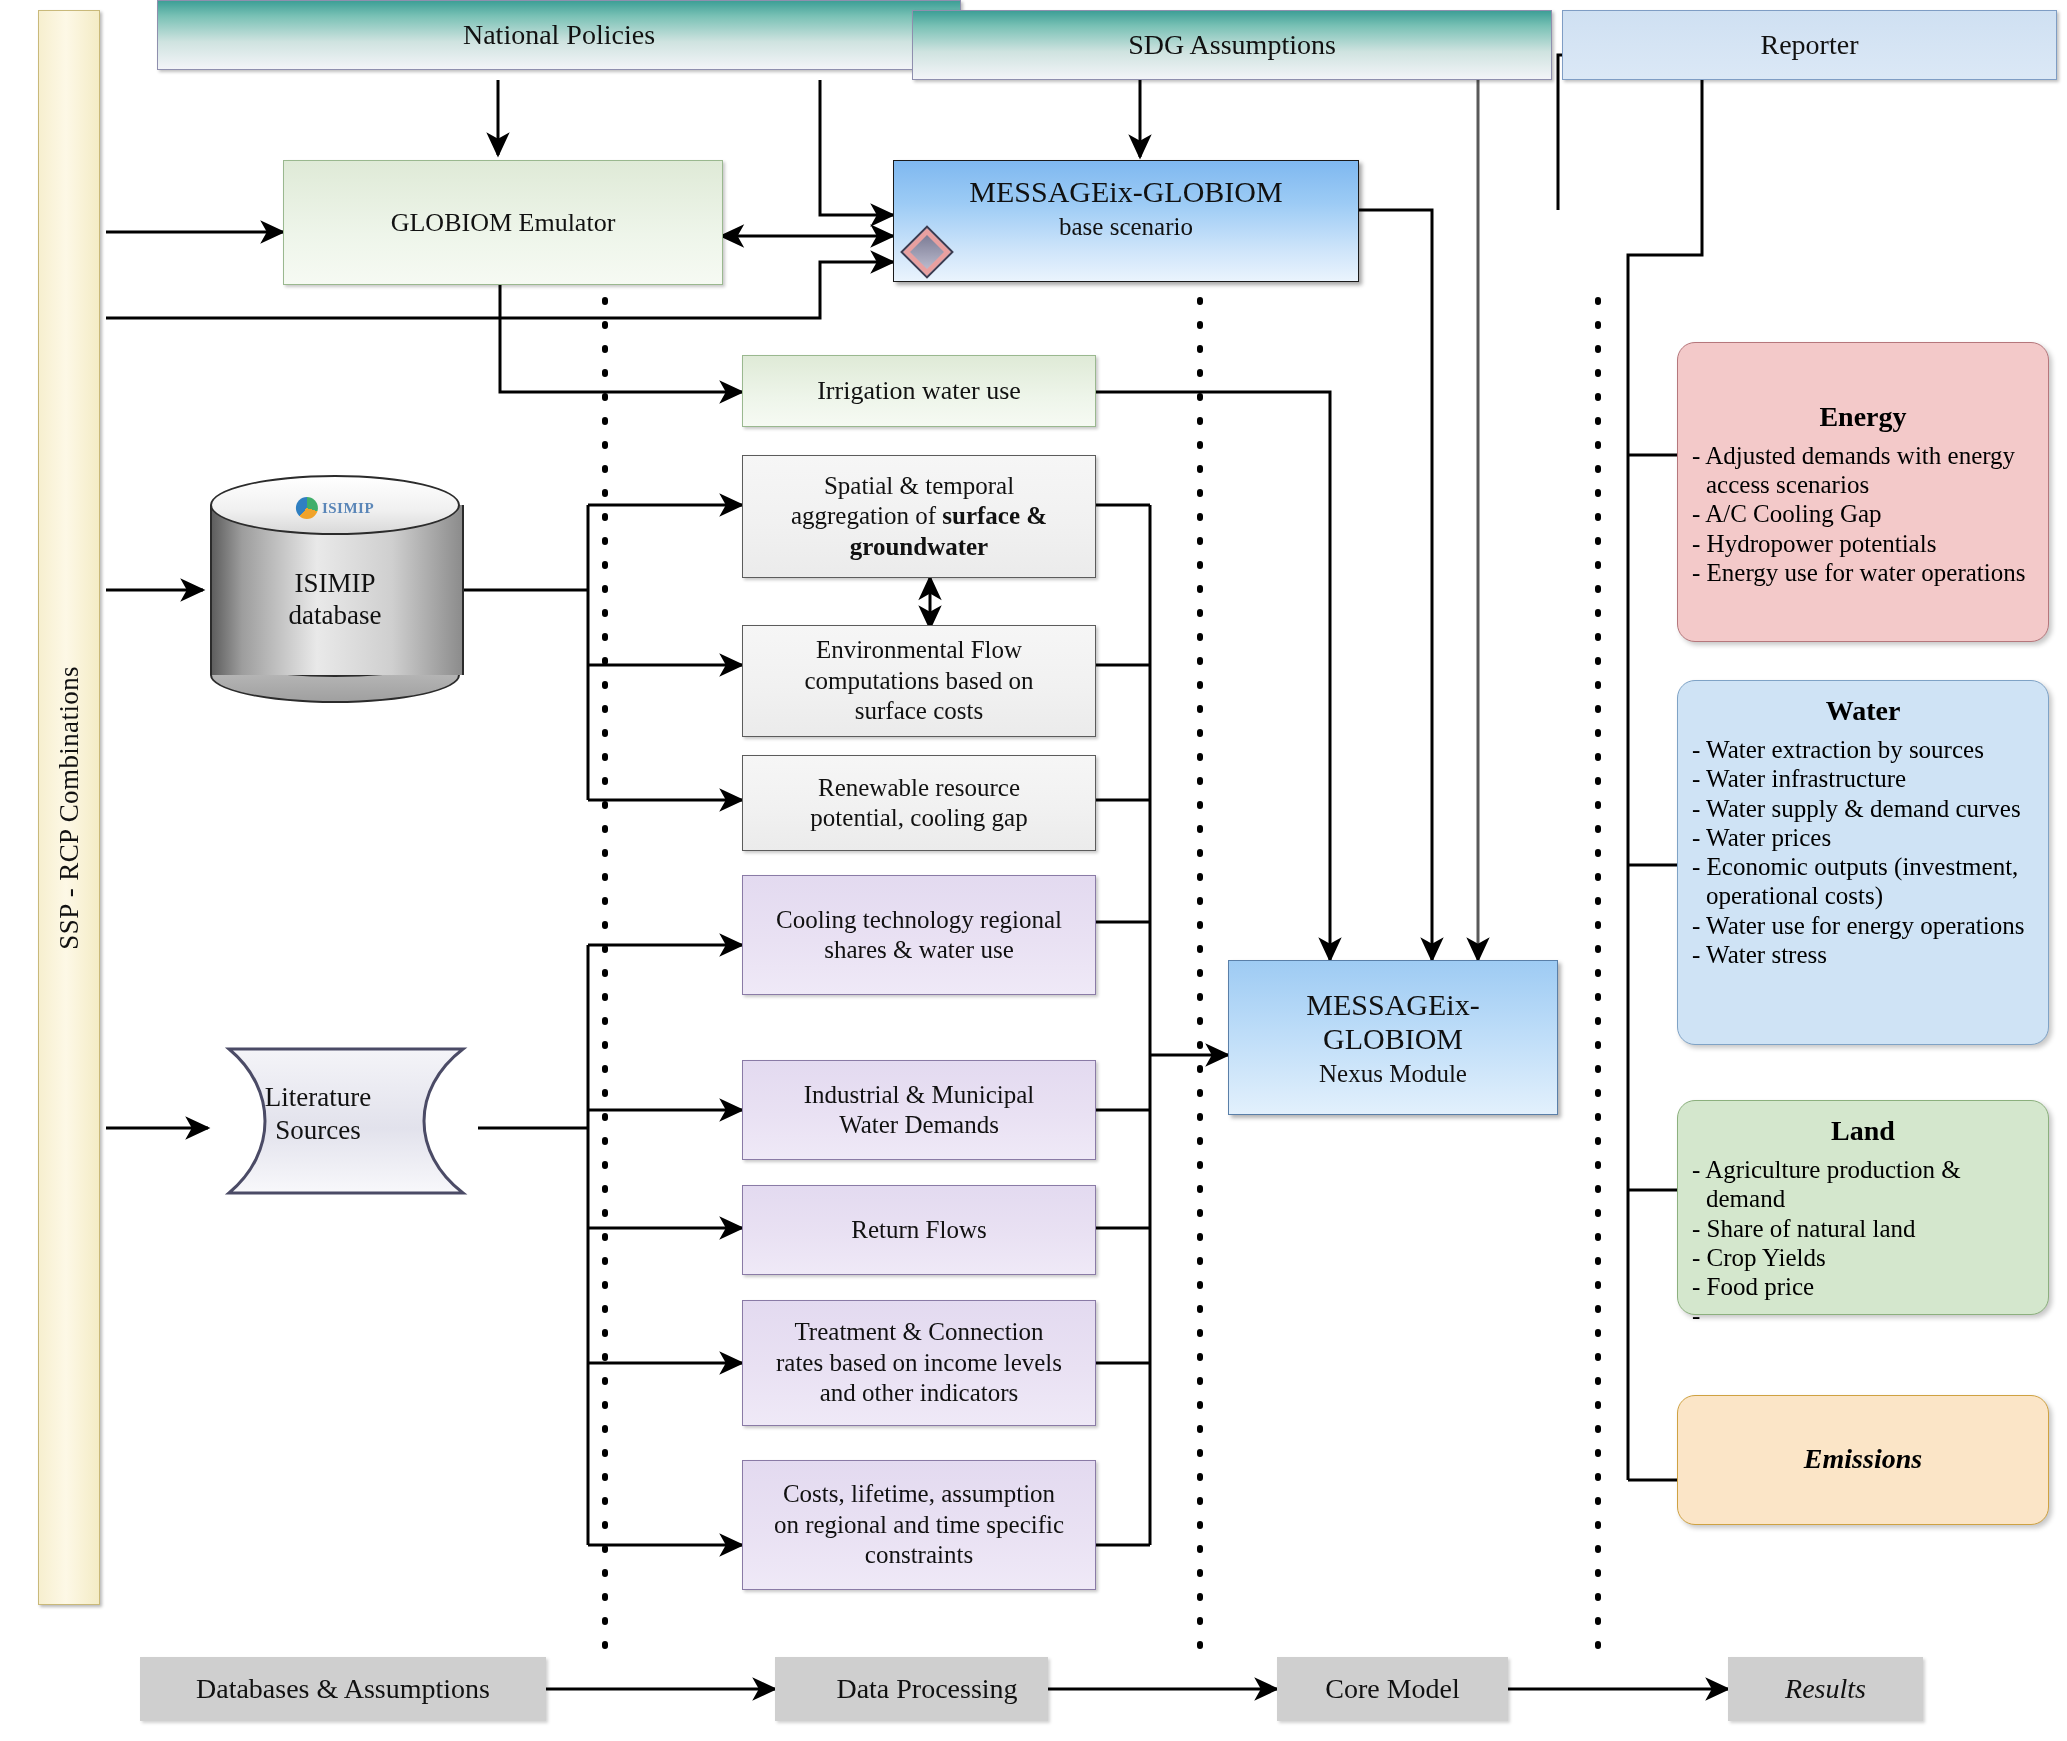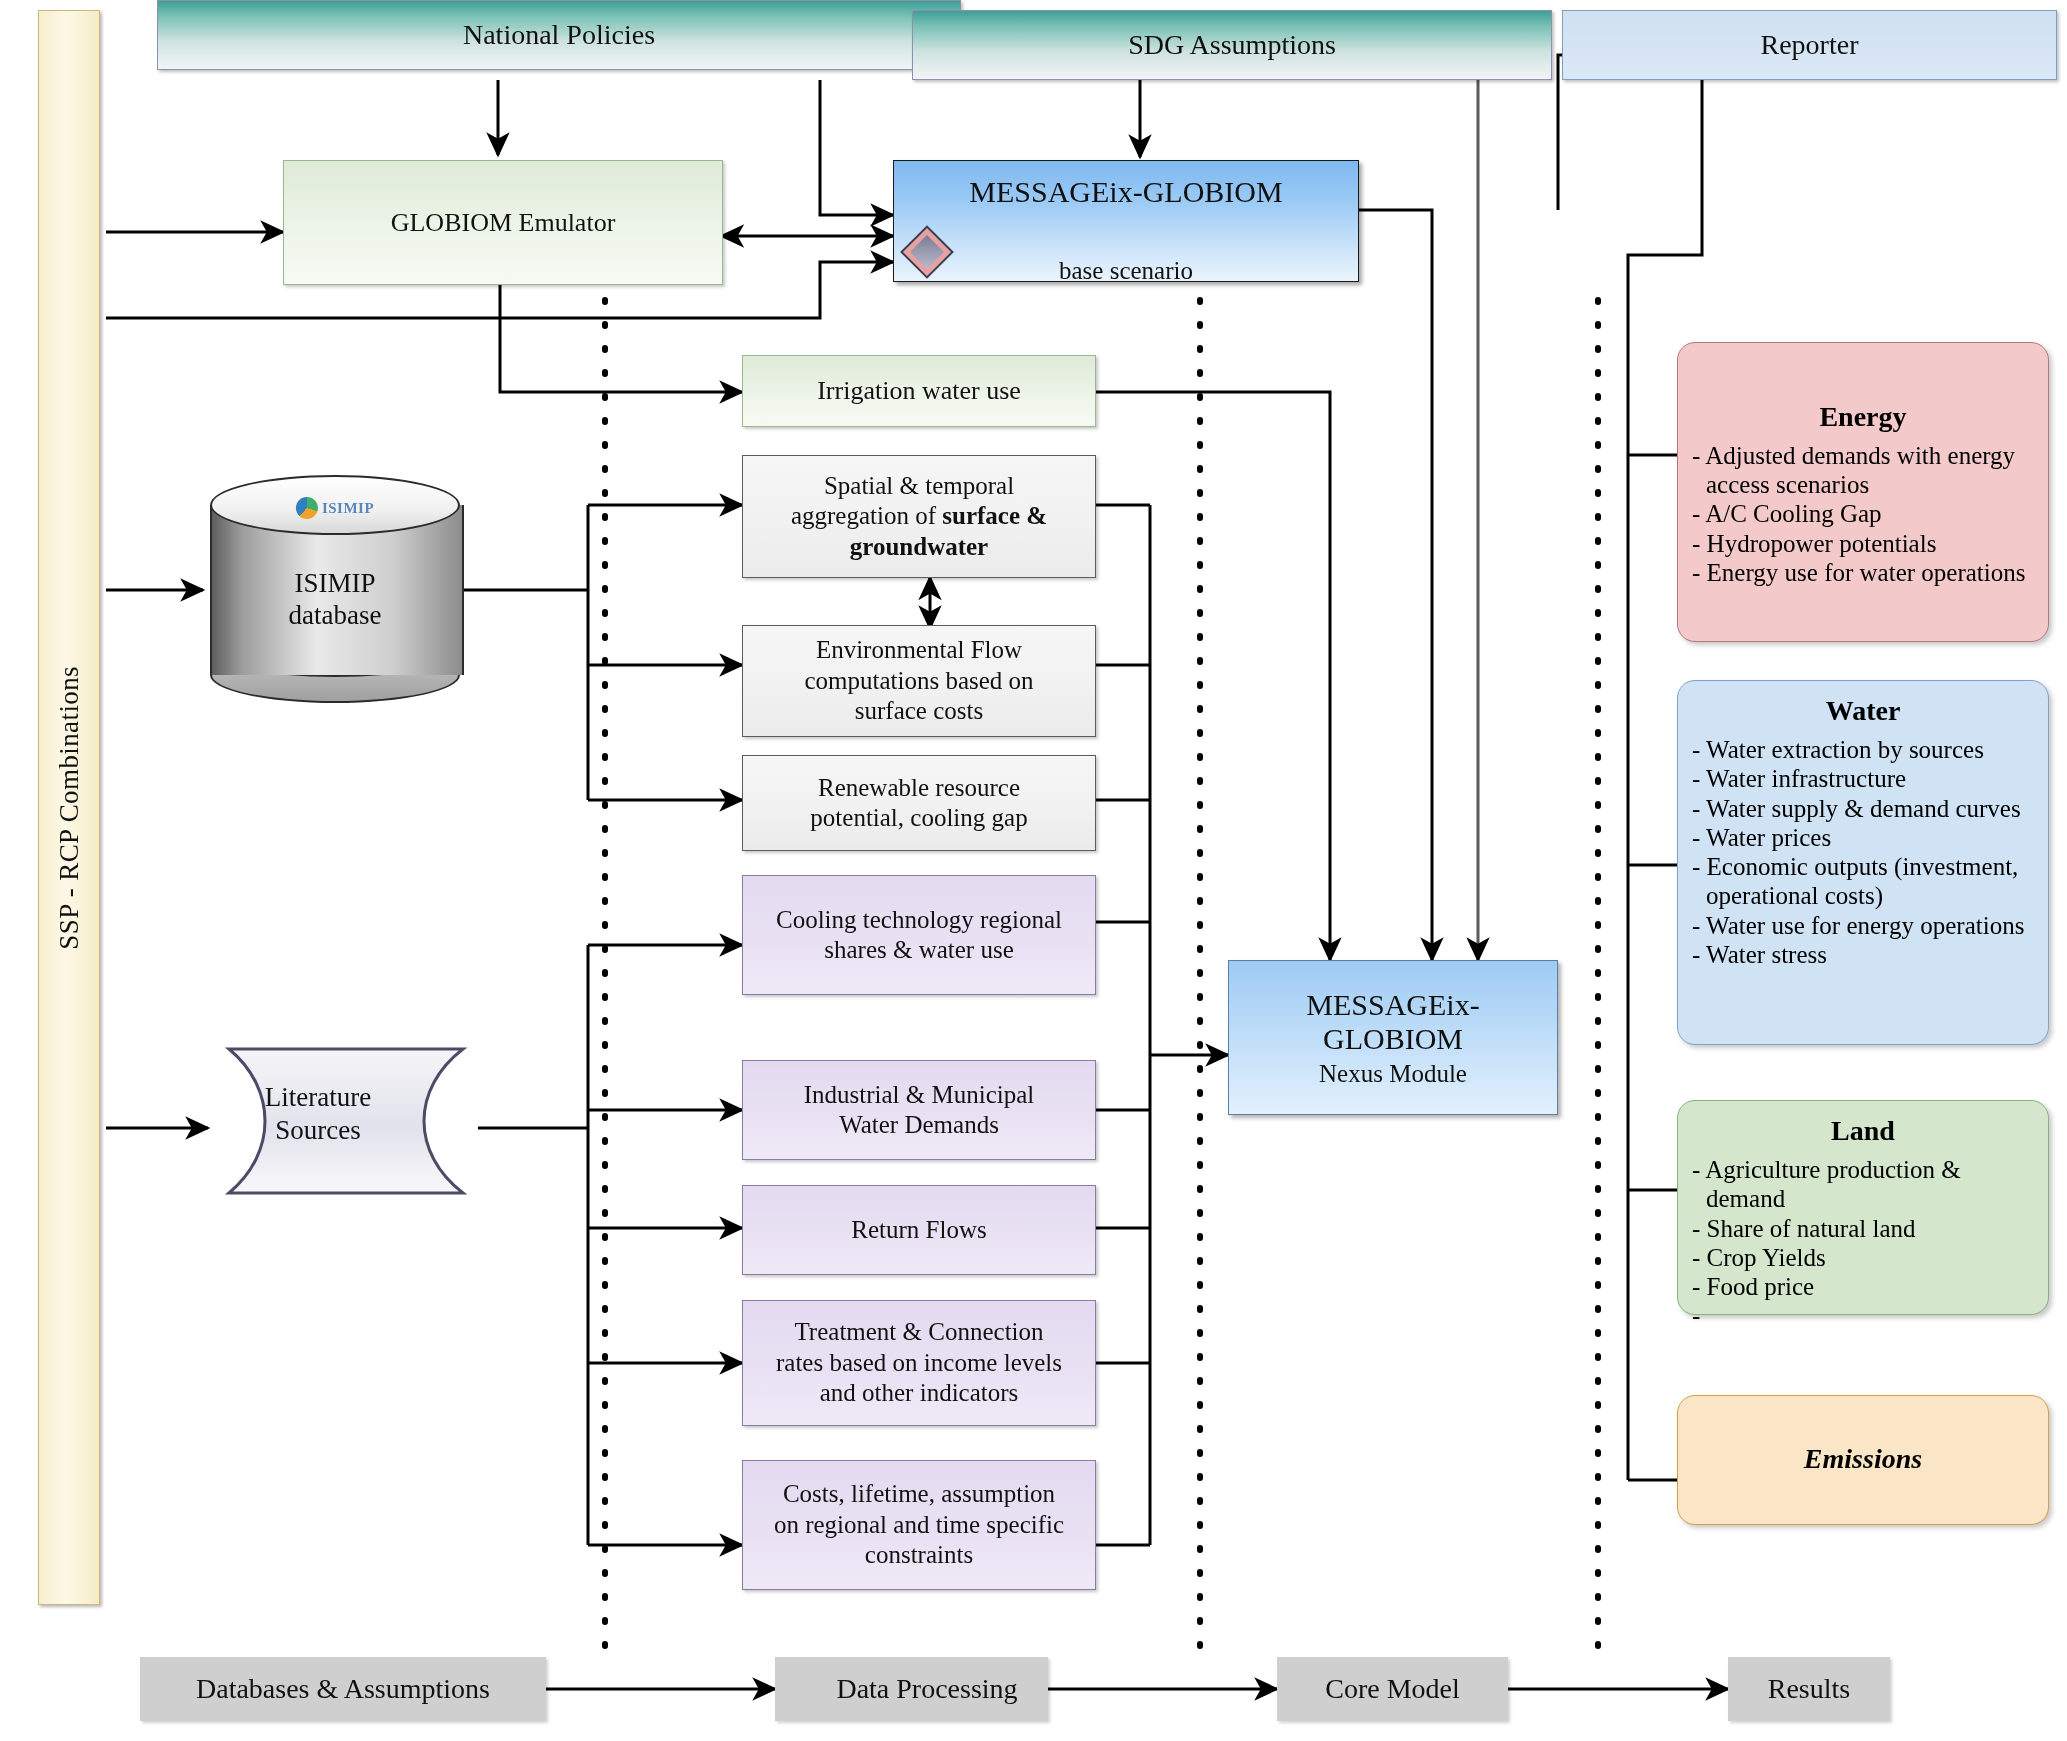--- a/index.html
+++ b/index.html
@@ -240,21 +240,21 @@
   </div>
 
   <div class="node banner plain" style="left:1562px; top:10px; width:495px;">
     <span>Reporter</span>
   </div>
 
   <div class="node green" style="left:283px; top:160px; width:440px; height:125px;">
     <span>GLOBIOM Emulator</span>
   </div>
 
-  <div class="node blue" style="left:893px; top:160px; width:466px; height:122px; justify-content:flex-start; padding-top:14px;gap:44px;">
+  <div class="node blue" style="left:893px; top:160px; width:466px; height:122px; justify-content:flex-start; padding-top:14px;">
     <span style="font-size:30px;">MESSAGEix-GLOBIOM</span>
     <span style="font-size:25px; margin-top:4px;">base scenario</span>
     <span style="position:absolute; left:14px; bottom:10px; width:34px; height:34px;
                  background:linear-gradient(135deg,#6f6f8a,#c7c7d8);
                  transform:rotate(45deg); border:2px solid #3b3b50;
                  box-shadow:inset 0 0 0 5px #e8a0a0;">
     </span>
   </div>
 
   <div class="node blue2" style="left:1228px; top:960px; width:330px; height:155px;">
@@ -387,17 +387,17 @@
   </div>
 
   <div class="node legendbox" style="left:775px; top:1657px; width:273px;padding-left:31px;">
     <span>Data Processing</span>
   </div>
 
   <div class="node legendbox" style="left:1277px; top:1657px; width:231px;">
     <span>Core Model</span>
   </div>
 
-  <div class="node legendbox" style="left:1728px; top:1657px; width:162px;">
+  <div class="node legendbox" style="left:1728px; top:1657px; width:195px;font-style:italic;">
     <span>Results</span>
   </div>
 
 </div>
 
 </body></html>

